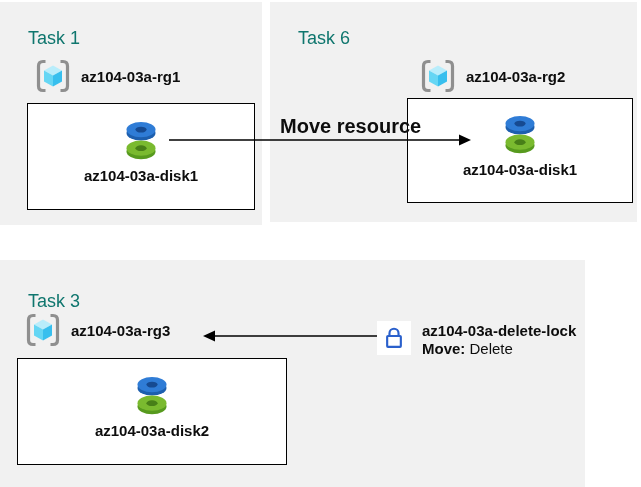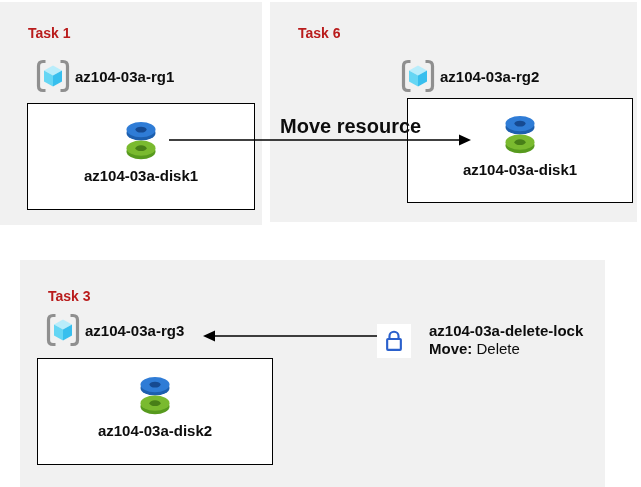--- a/index.html
+++ b/index.html
@@ -10,80 +10,80 @@
     background: #ffffff;
     font-family: "Liberation Sans", sans-serif;
     overflow: hidden;
   }
   .panel {
     position: absolute;
     background: #f1f1f1;
   }
   .panel-t1 { left: 0px;   top: 2px;   width: 262px; height: 223px; }
   .panel-t2 { left: 270px; top: 2px;   width: 367px; height: 220px; }
-  .panel-t3 { left: 20px;   top: 260px; width: 585px; height: 227px; }
+  .panel-t3 { left: 0;   top: 260px; width: 585px; height: 227px; }
   .panel-title {
     position: absolute;
-    font-size: 14px;
-    font-weight: bold;
-    color: #b91c1c;
+    font-size: 18px;
+    font-weight: normal;
+    color: #0f766e;
     white-space: nowrap;
   }
   .panel-t1 .panel-title { left: 28px; top: 11px; }
   .panel-t2 .panel-title { left: 28px; top: 11px; }
   .panel-t3 .panel-title { left: 28px; top: 16px; }
   .rg-row {
     position: absolute;
     display: flex;
     align-items: center;
-    gap: 2px;
+    gap: 8px;
   }
   .panel-t1 .rg-row { left: 33px;  top: 54px; }
-  .panel-t2 .rg-row { left: 128px; top: 54px; }
+  .panel-t2 .rg-row { left: 148px; top: 54px; }
   .panel-t3 .rg-row { left: 23px;  top: 50px; }
   .rg-label, .resource-label, .move-label, .lock-name {
     font-size: 15px;
     font-weight: bold;
     color: #0d0d0d;
     white-space: nowrap;
   }
   .resource-box {
     position: absolute;
     background: #ffffff;
     border: 1.5px solid #000000;
     display: flex;
     flex-direction: column;
     align-items: center;
     justify-content: center;
     padding-bottom: 12px;
     box-sizing: border-box;
   }
   .panel-t1 .resource-box { left: 27px;  top: 101px; width: 228px; height: 107px; }
   .panel-t2 .resource-box { left: 137px; top: 96px;  width: 226px; height: 105px; }
-  .panel-t3 .resource-box { left: 17px;  top: 98px;  width: 236px; height: 107px; }
+  .panel-t3 .resource-box { left: 17px;  top: 98px;  width: 270px; height: 107px; }
   .resource-label { margin-top: 7px; }
   .overlay {
     position: absolute;
     left: 0; top: 0;
     width: 641px; height: 487px;
     pointer-events: none;
   }
   .move-label {
     position: absolute;
     left: 280px;
     top: 115px;
     font-size: 20px;
   }
   .lock-block {
     position: absolute;
     left: 377px;
     top: 317px;
     display: flex;
-    align-items: flex-end;
-    gap: 18px;
+    align-items: center;
+    gap: 11px;
   }
   .lock-square {
     width: 34px;
     height: 34px;
     background: #ffffff;
     flex: 0 0 auto;
     display: flex;
     align-items: center;
     justify-content: center;
   }

